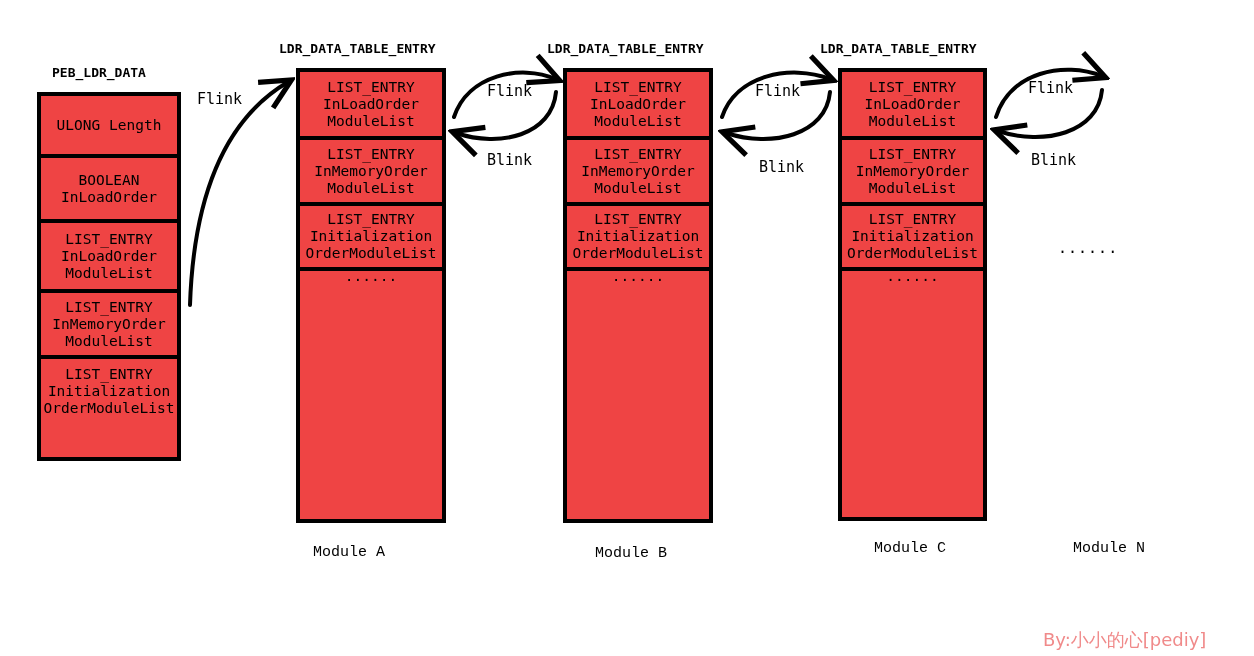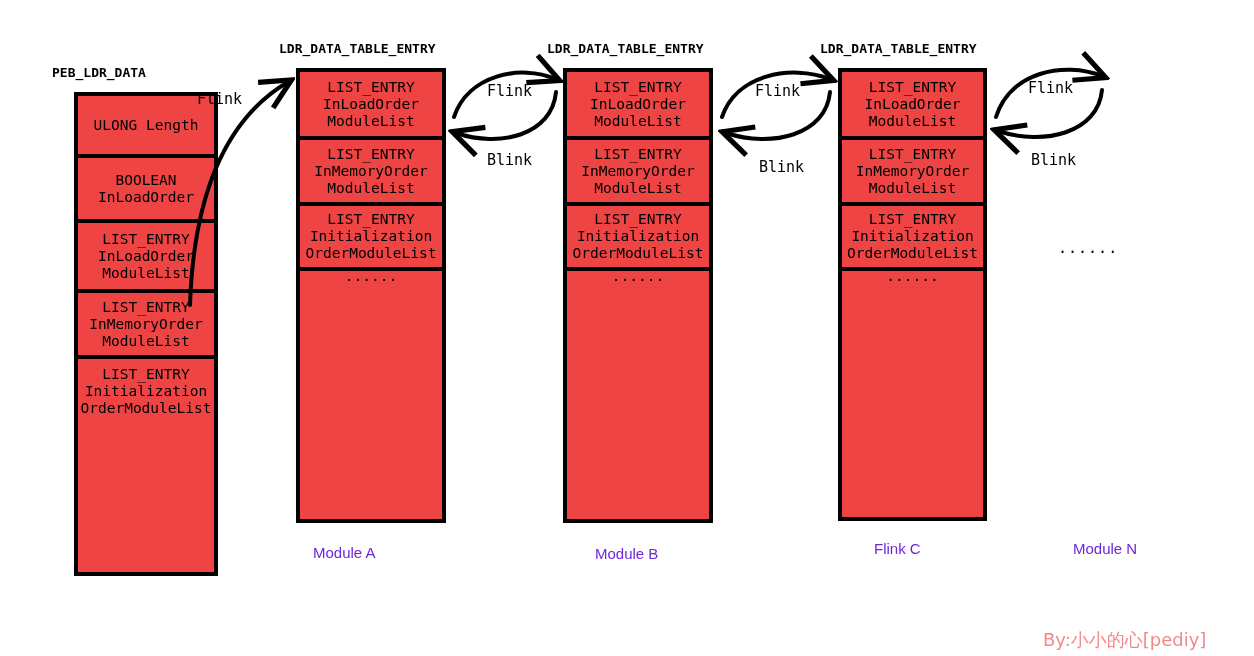--- a/index.html
+++ b/index.html
@@ -56,24 +56,24 @@
   .row .ln { display: block; white-space: nowrap; }
   .arrowlbl {
     position: absolute;
     font-family: "DejaVu Sans Mono", "Liberation Mono", monospace;
     font-size: 15px;
     white-space: nowrap;
     color: #000;
   }
   .modlbl {
     position: absolute;
-    font-family: Liberation Sans, sans-serif;
+    font-family: Liberation Mono, monospace;
     font-size: 15px;
     white-space: nowrap;
-    color: #6d28d9;
+    color: #000000;
   }
   .dots {
     position: absolute;
     font-family: "DejaVu Sans Mono", "Liberation Mono", monospace;
     font-size: 15px;
     letter-spacing: 1px;
     white-space: nowrap;
     color: #000;
   }
   .watermark {
@@ -90,21 +90,21 @@
     pointer-events: none;
   }
 </style>
 </head>
 <body>
 
 <div class="canvas">
 
   <div class="cap" style="left:52px; top:65px;">PEB_LDR_DATA</div>
 
-  <div class="struct-box" id="peb-box" style="left:37px; top:92px; width:144px; height:484px;margin-left:37px;">
+  <div class="struct-box" id="peb-box" style="left:37px; top:92px; width:144px; height:369px;">
     <div class="row" style="height:62px;">
       <span class="ln">ULONG Length</span>
     </div>
     <div class="row" style="height:65px;">
       <span class="ln">BOOLEAN</span>
       <span class="ln">InLoadOrder</span>
     </div>
     <div class="row" style="height:70px;">
       <span class="ln">LIST_ENTRY</span>
       <span class="ln">InLoadOrder</span>
@@ -199,21 +199,21 @@
   <div class="arrowlbl" style="left:487px; top:151px;">Blink</div>
 
   <div class="arrowlbl" style="left:755px; top:82px;">Flink</div>
   <div class="arrowlbl" style="left:759px; top:158px;">Blink</div>
 
   <div class="arrowlbl" style="left:1028px; top:79px;">Flink</div>
   <div class="arrowlbl" style="left:1031px; top:151px;">Blink</div>
 
   <div class="modlbl" style="left:313px; top:544px;">Module A</div>
   <div class="modlbl" style="left:595px; top:545px;">Module B</div>
-  <div class="modlbl" style="left:874px; top:540px;">Flink C</div>
+  <div class="modlbl" style="left:874px; top:540px;">Module C</div>
   <div class="modlbl" style="left:1073px; top:540px;">Module N</div>
 
   <div class="watermark" style="left:1043px; top:628px; color:#f08a8a;">By:小小的心[pediy]</div>
 
   <svg class="arcs" viewBox="0 0 1254 656">
     <defs>
       <marker id="ah" markerWidth="9" markerHeight="9" refX="7" refY="4.5" orient="auto" markerUnits="strokeWidth">
         <path d="M0.5,0.8 L8,4.5 L0.5,8.2" fill="none" stroke="#000" stroke-width="1.3"></path>
       </marker>
     </defs>

